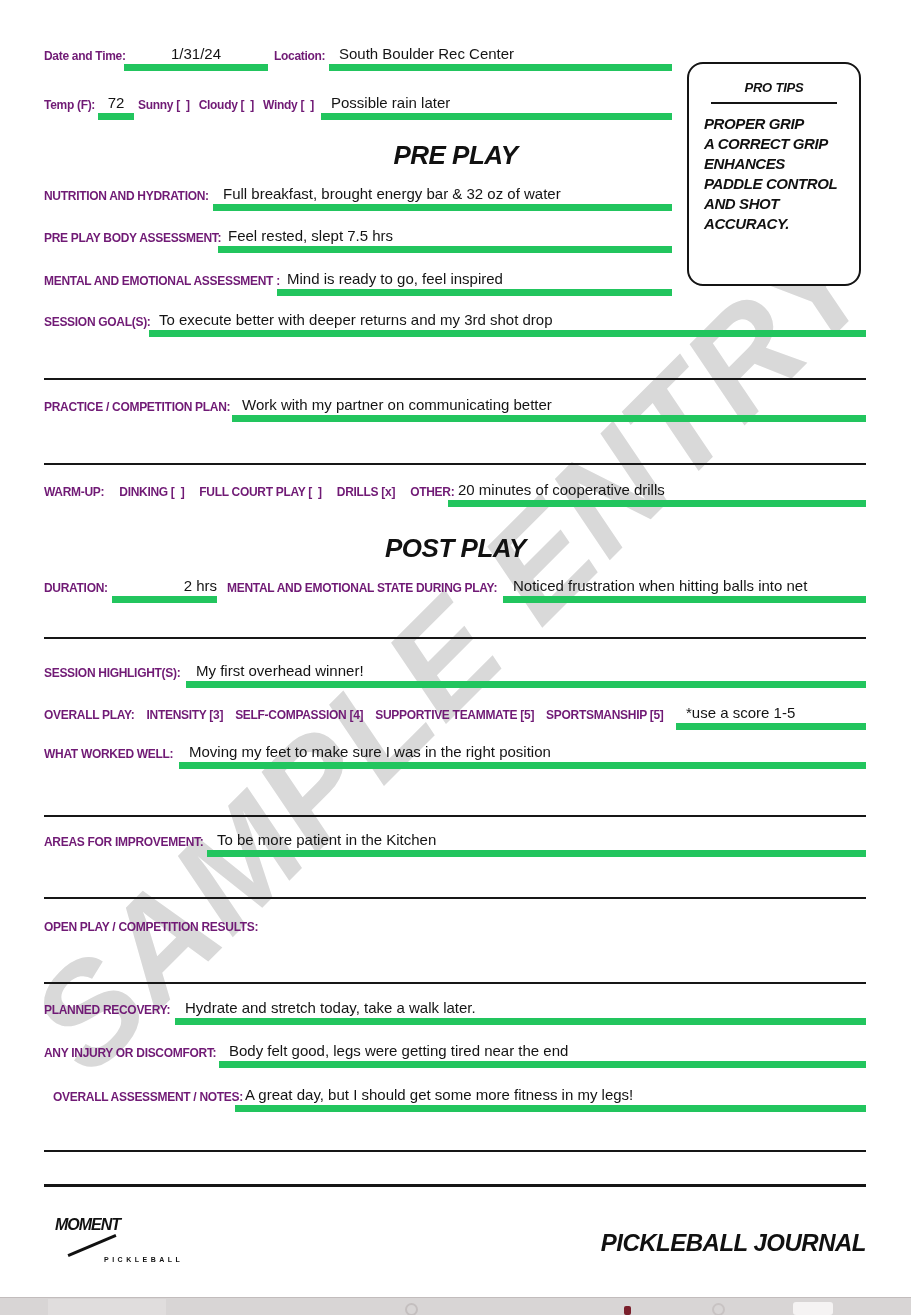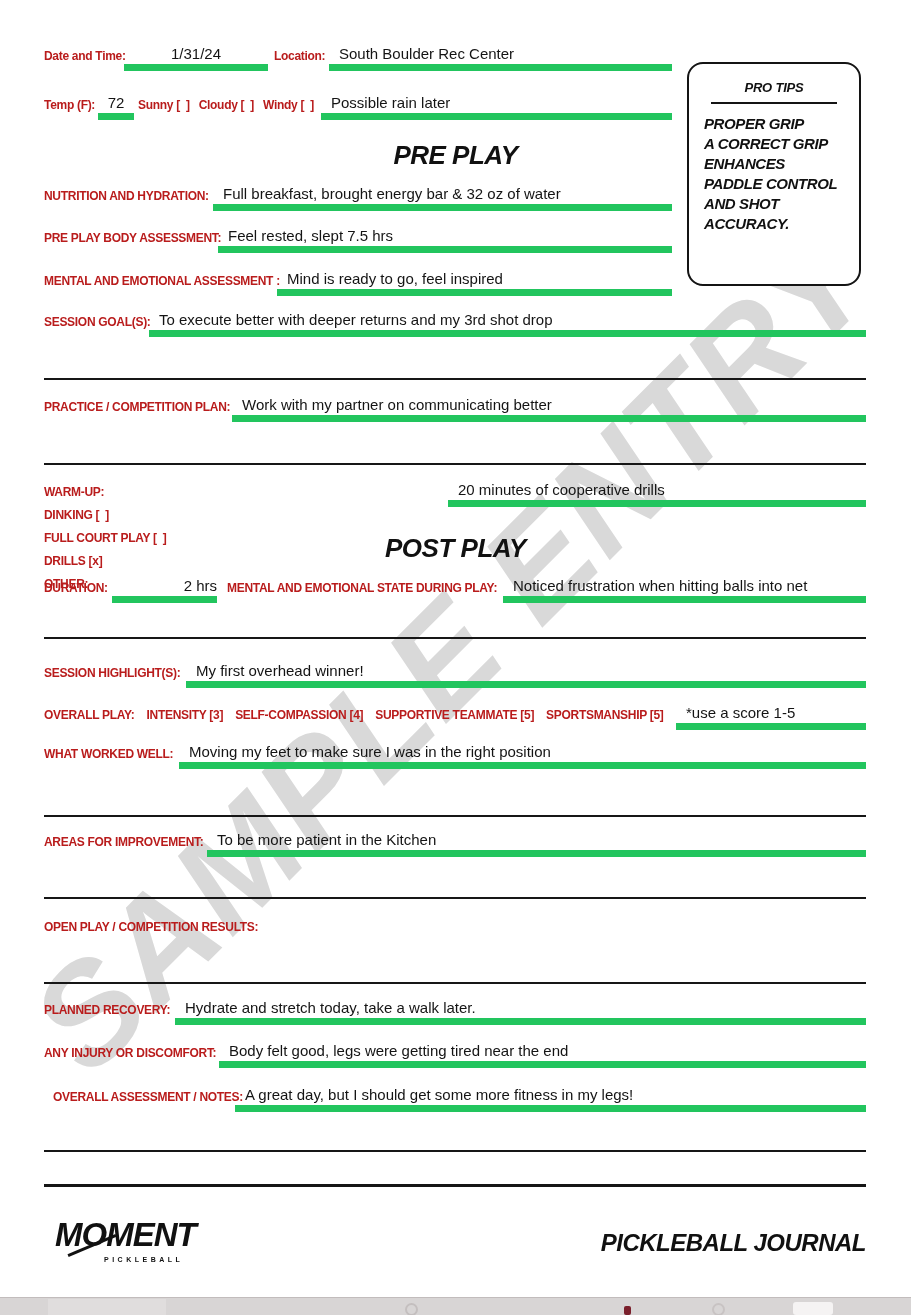--- a/index.html
+++ b/index.html
@@ -2,36 +2,36 @@
 <html><head>
 <meta charset="utf-8">
 <style>
   html,body{margin:0;padding:0;background:#fff;}
   .page{position:relative;width:911px;height:1315px;background:#ffffff;
         font-family:"Liberation Sans",sans-serif;color:#111;overflow:hidden;}
   .page > *{position:absolute;z-index:1;}
   .watermark{z-index:0;font-size:140px;font-weight:bold;font-style:italic;
              color:#d9d9d9;white-space:nowrap;letter-spacing:2px;
              transform:translate(-50%,-50%) rotate(-45deg);}
-  .lbl{font-weight:bold;font-size:12px;letter-spacing:-0.3px;white-space:pre;color:#b91c1c;}
+  .lbl{font-weight:bold;font-size:12px;letter-spacing:-0.3px;white-space:pre;color:#701a75;}
   .lblrow{display:flex;align-items:baseline;white-space:pre;}
   .field{border-bottom:7px solid #22c55e;height:24px;display:flex;align-items:flex-end;}
   .field .val{font-size:15px;white-space:pre;padding:0 0 2px 10px;color:#141414;}
   .field.center .val{width:100%;text-align:center;padding-left:0;}
   .blank{border-bottom:2px solid #161616;height:0;}
   .title{left:0;width:911px;text-align:center;font-size:26px;font-weight:bold;
          font-style:italic;letter-spacing:-0.5px;}
   .protips{left:687px;top:62px;width:170px;height:220px;border:2px solid #141414;
            border-radius:16px;background:#fff;}
   .protips .pt-title{text-align:center;font-size:13px;font-weight:bold;font-style:italic;
                      margin-top:16px;letter-spacing:-0.2px;}
   .protips .pt-rule{width:126px;margin:7px auto 10px auto;border-bottom:2px solid #141414;}
   .protips .pt-body{padding:0 8px 0 15px;font-size:15px;font-weight:bold;font-style:italic;
                     line-height:20px;letter-spacing:-0.4px;}
-  .brand{font-size:33px;font-weight:bold;font-style:italic;letter-spacing:-1px;}
+  .brand{font-size:16px;font-weight:bold;font-style:italic;letter-spacing:-1px;}
   .brand-swoosh{width:52px;border-top:3px solid #111;transform:rotate(-23deg);}
   .brand-sub{font-size:7px;font-weight:bold;letter-spacing:3.5px;}
   .journal-title{font-size:24px;font-weight:bold;font-style:italic;text-align:right;
                  letter-spacing:-0.5px;}
   .taskbar{left:0;top:1297px;width:911px;height:18px;background:#d8d5d5;
            border-top:1px solid #c2bcbc;}
   .taskbar > *{position:absolute;}
   .tb-rect-left{left:48px;top:1px;width:118px;height:16px;background:#e0dddd;}
   .tb-ring1{left:405px;top:5px;width:9px;height:9px;border:2px solid #c4bfbf;border-radius:50%;}
   .tb-dot-red{left:624px;top:8px;width:7px;height:9px;background:#7a1f2b;border-radius:2px;}
@@ -102,21 +102,21 @@
     <span class="val">To execute better with deeper returns and my 3rd shot drop</span>
   </div>
   <div class="blank" style="left:44px;top:378px;width:822px;"></div>
 
   <span class="lbl" style="left:44px;top:400px;">PRACTICE / COMPETITION PLAN:</span>
   <div class="field" style="left:232px;top:391px;width:634px;">
     <span class="val">Work with my partner on communicating better</span>
   </div>
   <div class="blank" style="left:44px;top:463px;width:822px;"></div>
 
-  <div class="lblrow" style="left:44px;top:485px;gap:9px;flex-direction:column;">
+  <div class="lblrow" style="left:44px;top:485px;gap:15px;">
     <span class="lbl" style="position:static;">WARM-UP:</span>
     <span class="lbl" style="position:static;">DINKING [  ]</span>
     <span class="lbl" style="position:static;">FULL COURT PLAY [  ]</span>
     <span class="lbl" style="position:static;">DRILLS [x]</span>
     <span class="lbl" style="position:static;">OTHER:</span>
   </div>
   <div class="field" style="left:448px;top:476px;width:418px;">
     <span class="val">20 minutes of cooperative drills</span>
   </div>
 

